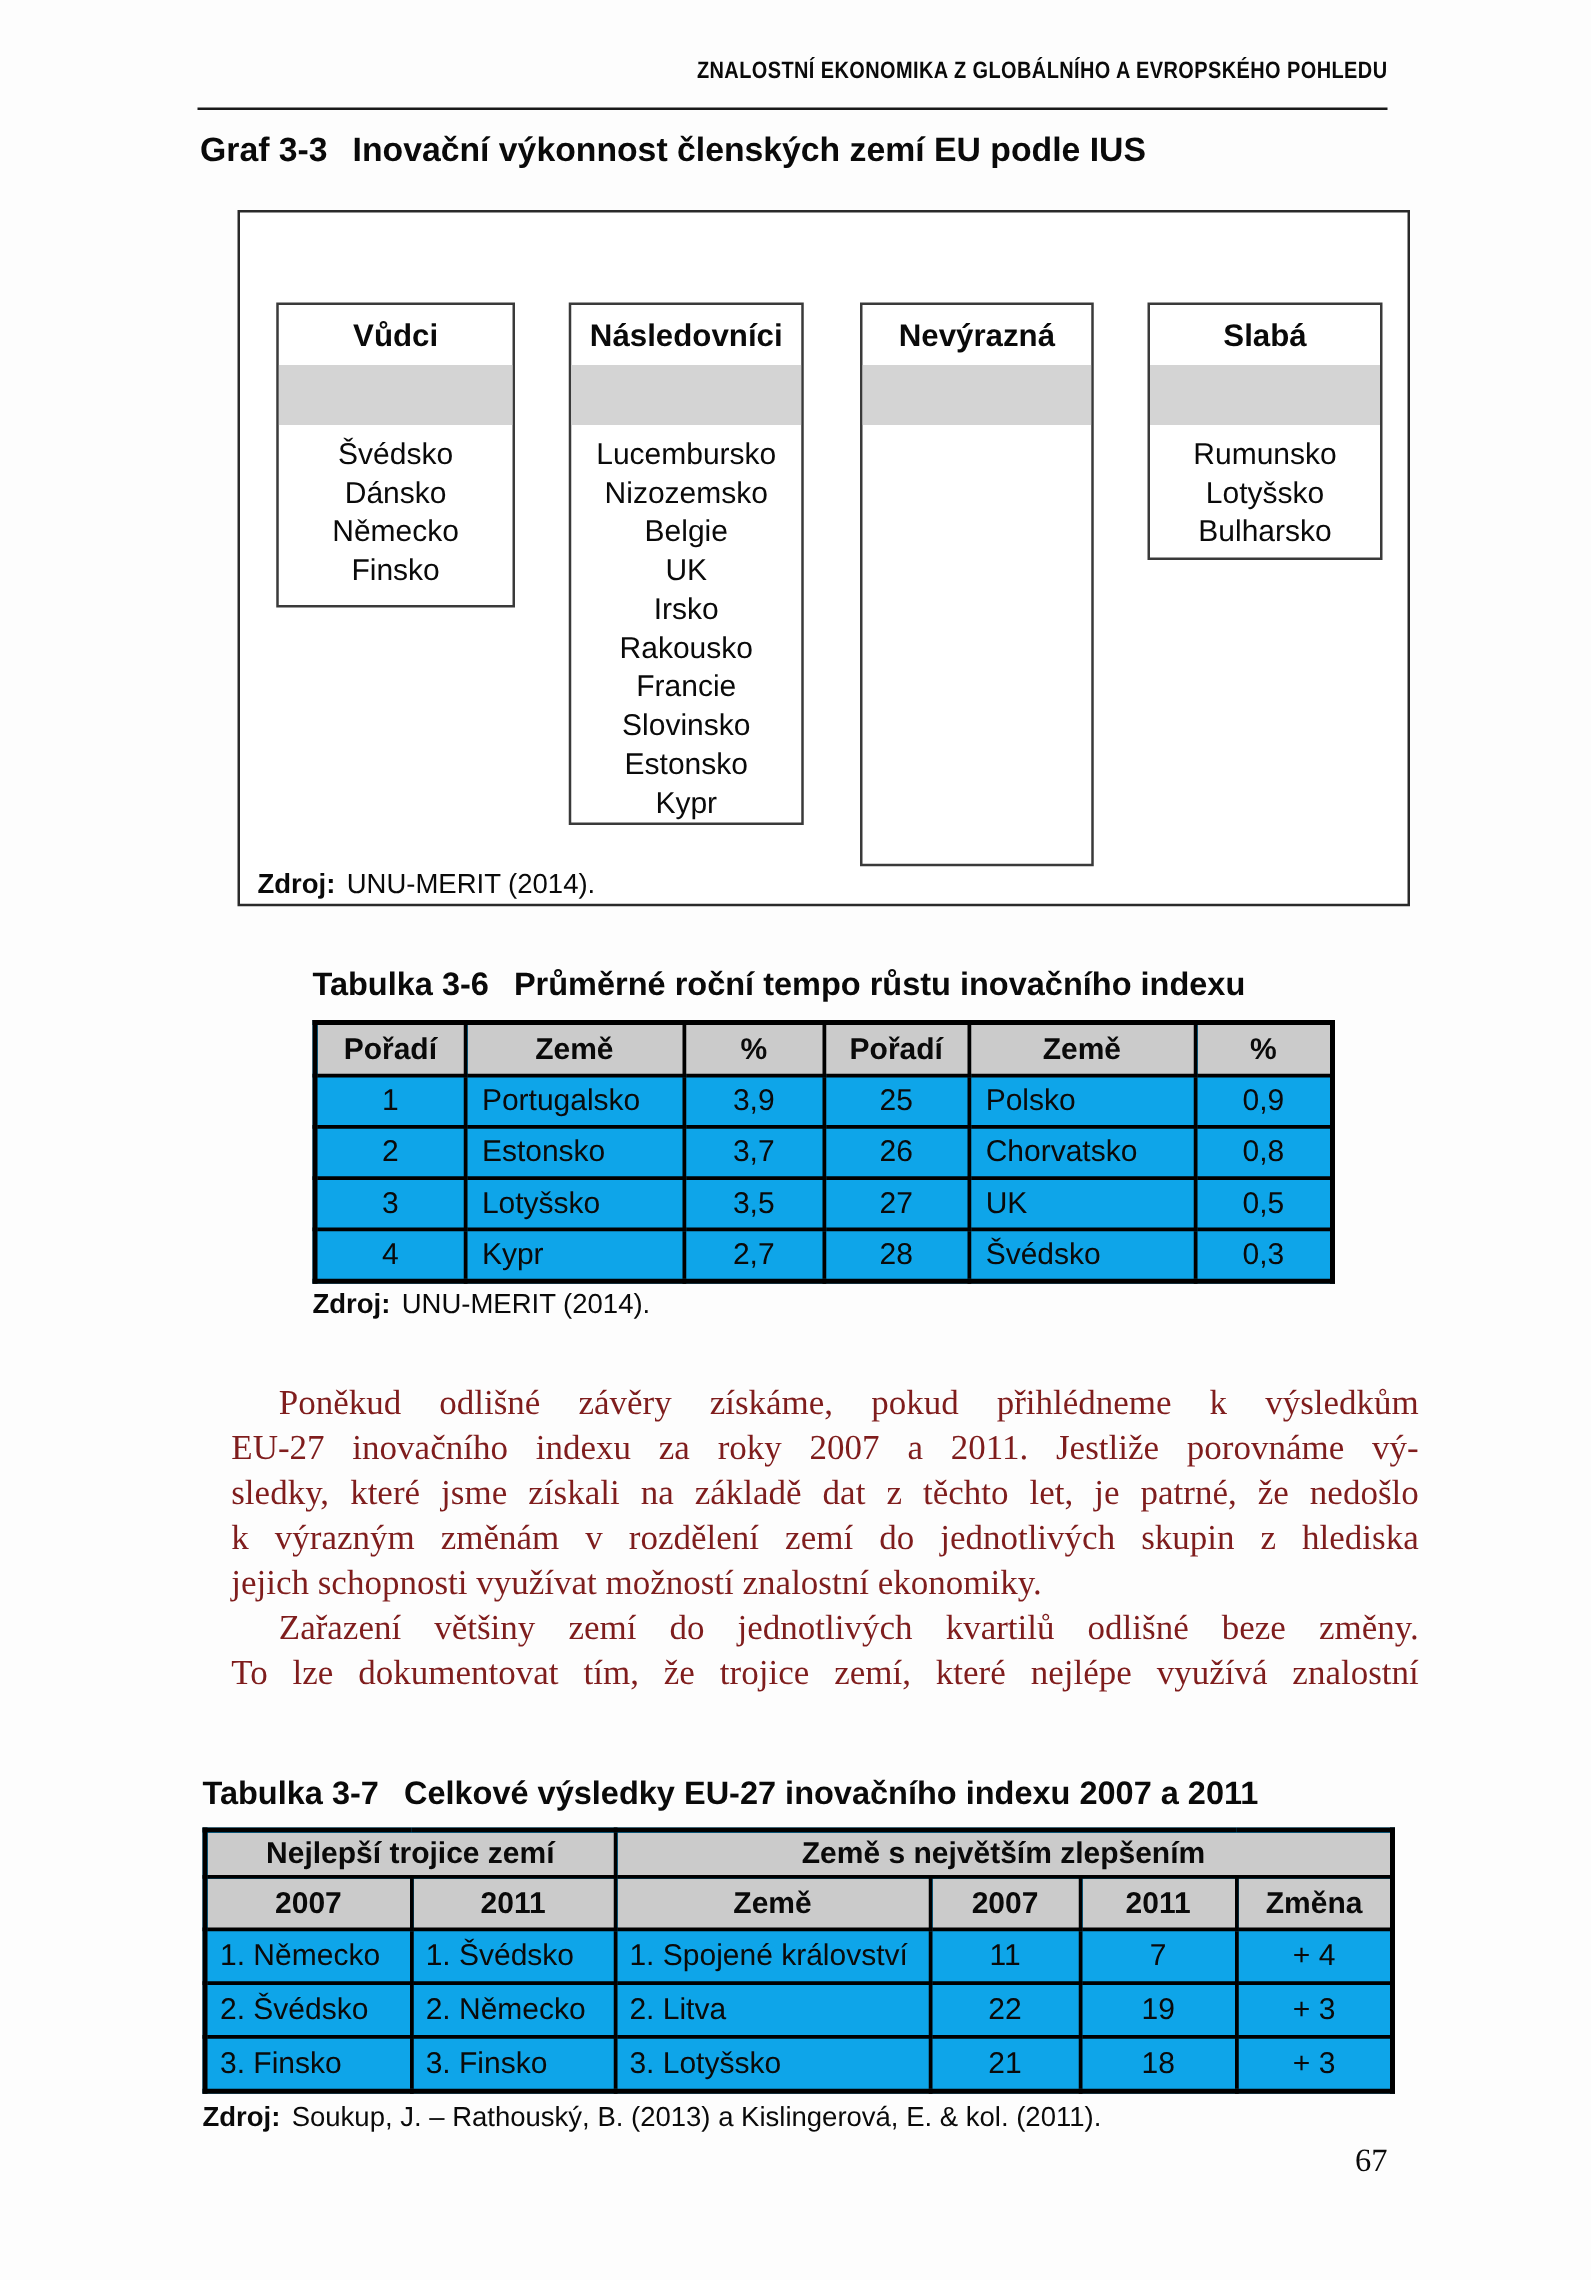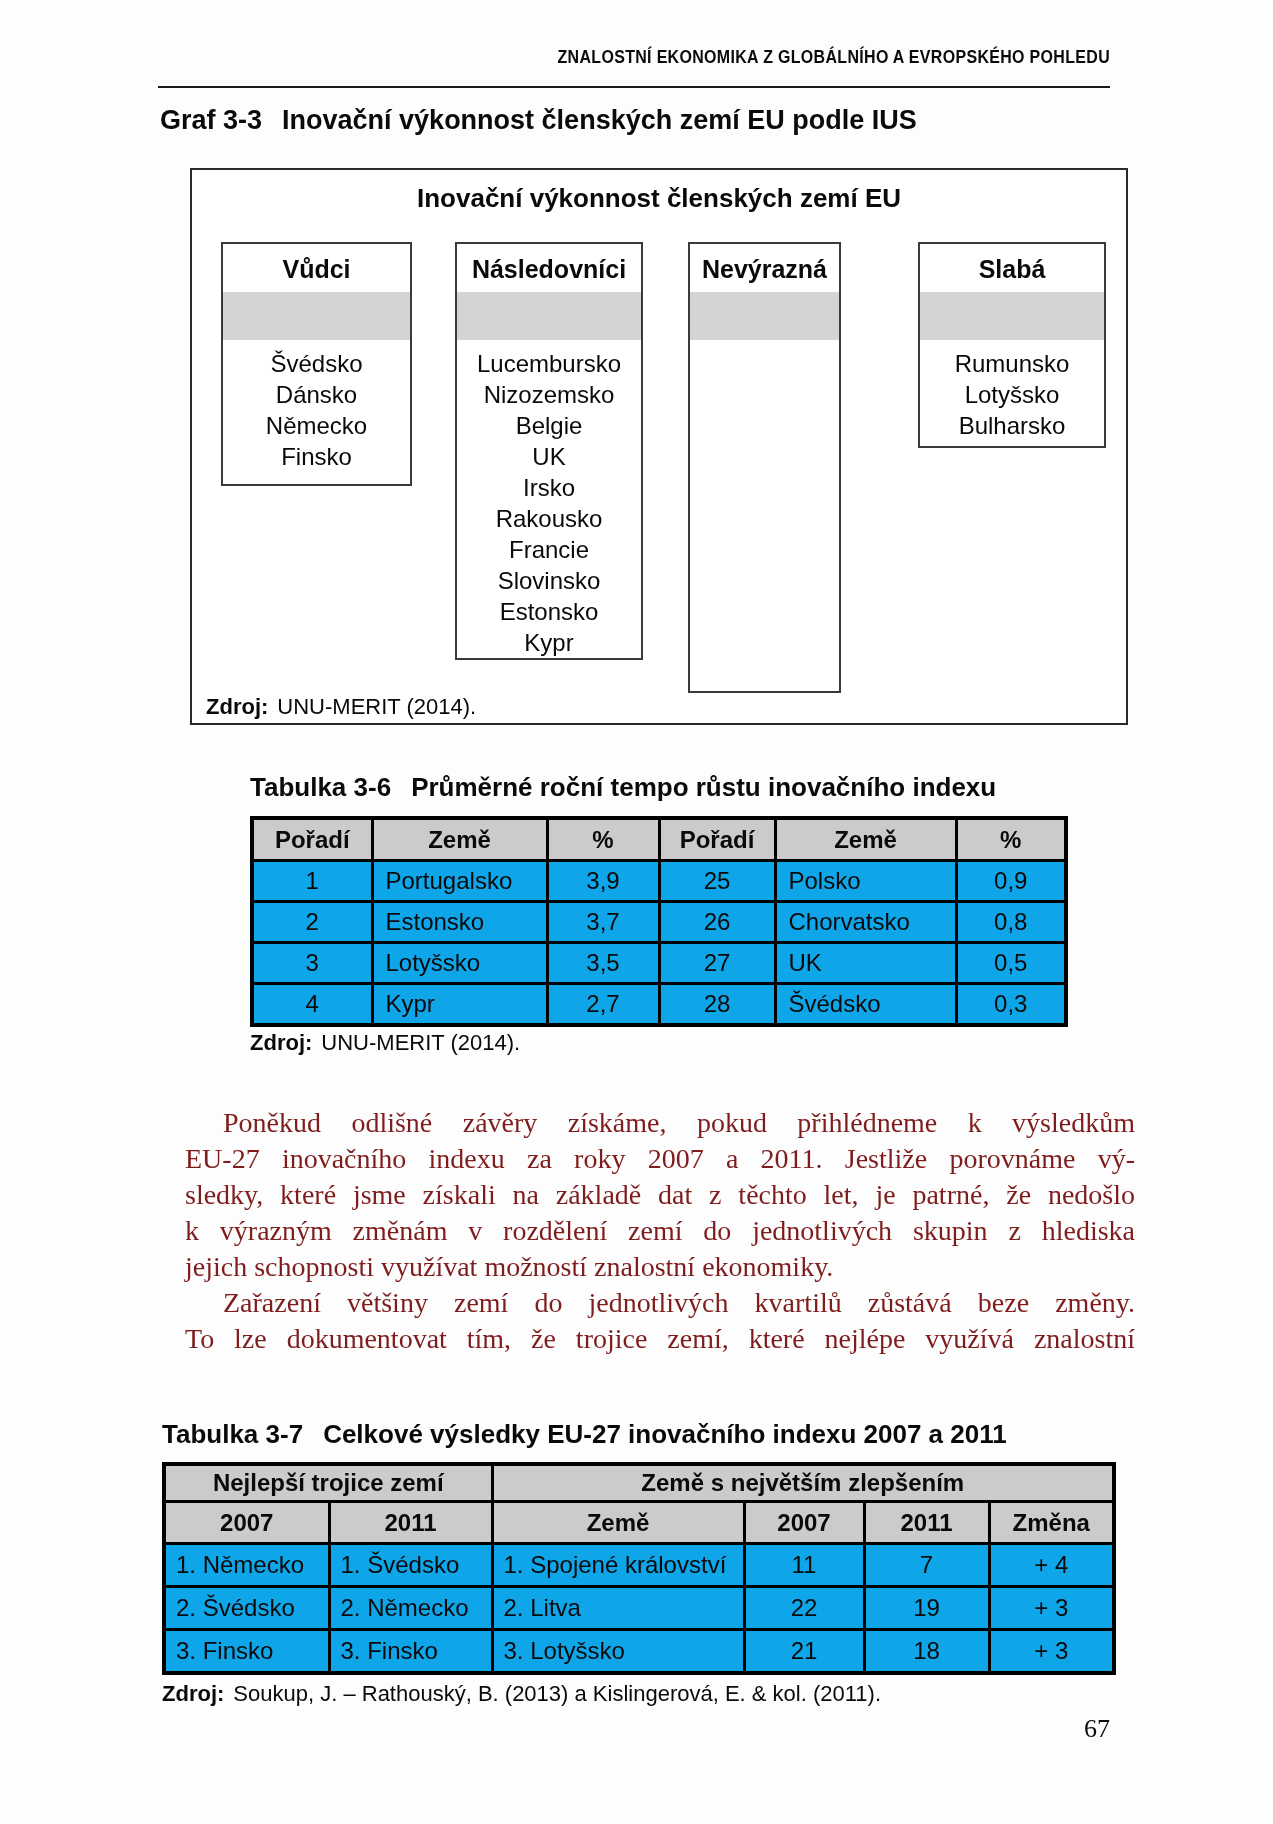--- a/index.html
+++ b/index.html
@@ -72,21 +72,20 @@
 <div class="content">
 
   <div class="running-header">ZNALOSTNÍ EKONOMIKA Z GLOBÁLNÍHO A EVROPSKÉHO POHLEDU</div>
   <div class="header-rule"></div>
 
   <div class="sec-heading" id="graf-heading">
     <span class="h-label">Graf 3-3</span><span>Inovační výkonnost členských zemí EU podle IUS</span>
   </div>
 
   <div class="diagram">
-    <div class="diagram-title">Inovační výkonnost členských zemí EU</div>
     <div id="diagram-groups">
         <div class="group" style="left: 29px; top: 72px; width: 191px; height: 244px;">
           <div class="group-title">Vůdci</div>
           <div class="group-band"></div>
           <div class="group-list">
             <div>Švédsko</div>
             <div>Dánsko</div>
             <div>Německo</div>
             <div>Finsko</div>
           </div>
@@ -100,21 +99,21 @@
             <div>Belgie</div>
             <div>UK</div>
             <div>Irsko</div>
             <div>Rakousko</div>
             <div>Francie</div>
             <div>Slovinsko</div>
             <div>Estonsko</div>
             <div>Kypr</div>
           </div>
         </div>
-        <div class="group" style="left: 496px; top: 72px; width: 153px; height: 451px;">
+        <div class="group" style="left: 496px; top: 72px; width: 187px; height: 451px;">
           <div class="group-title">Nevýrazná</div>
           <div class="group-band"></div>
         </div>
         <div class="group" style="left: 726px; top: 72px; width: 188px; height: 206px;">
           <div class="group-title">Slabá</div>
           <div class="group-band"></div>
           <div class="group-list">
             <div>Rumunsko</div>
             <div>Lotyšsko</div>
             <div>Bulharsko</div>
@@ -188,21 +187,21 @@
   <div class="table-source" id="t36-source">
     <span class="src-label">Zdroj:</span><span>UNU-MERIT (2014).</span>
   </div>
 
   <div class="bodytext" id="bodytext">
       <div class="line indent">Poněkud odlišné závěry získáme, pokud přihlédneme k výsledkům</div>
       <div class="line">EU-27 inovačního indexu za roky 2007 a 2011. Jestliže porovnáme vý-</div>
       <div class="line">sledky, které jsme získali na základě dat z těchto let, je patrné, že nedošlo</div>
       <div class="line">k výrazným změnám v rozdělení zemí do jednotlivých skupin z hlediska</div>
       <div class="line last">jejich schopnosti využívat možností znalostní ekonomiky.</div>
-      <div class="line indent">Zařazení většiny zemí do jednotlivých kvartilů zůstává beze změny.</div>
+      <div class="line indent">Zařazení většiny zemí do jednotlivých kvartilů odlišné beze změny.</div>
       <div class="line">To lze dokumentovat tím, že trojice zemí, které nejlépe využívá znalostní</div>
     </div>
 
   <div class="sec-heading" id="t37-heading">
     <span class="h-label">Tabulka 3-7</span><span>Celkové výsledky EU-27 inovačního indexu 2007 a 2011</span>
   </div>
 
   <table id="t37">
     <colgroup>
         <col style="width: 165px;">

